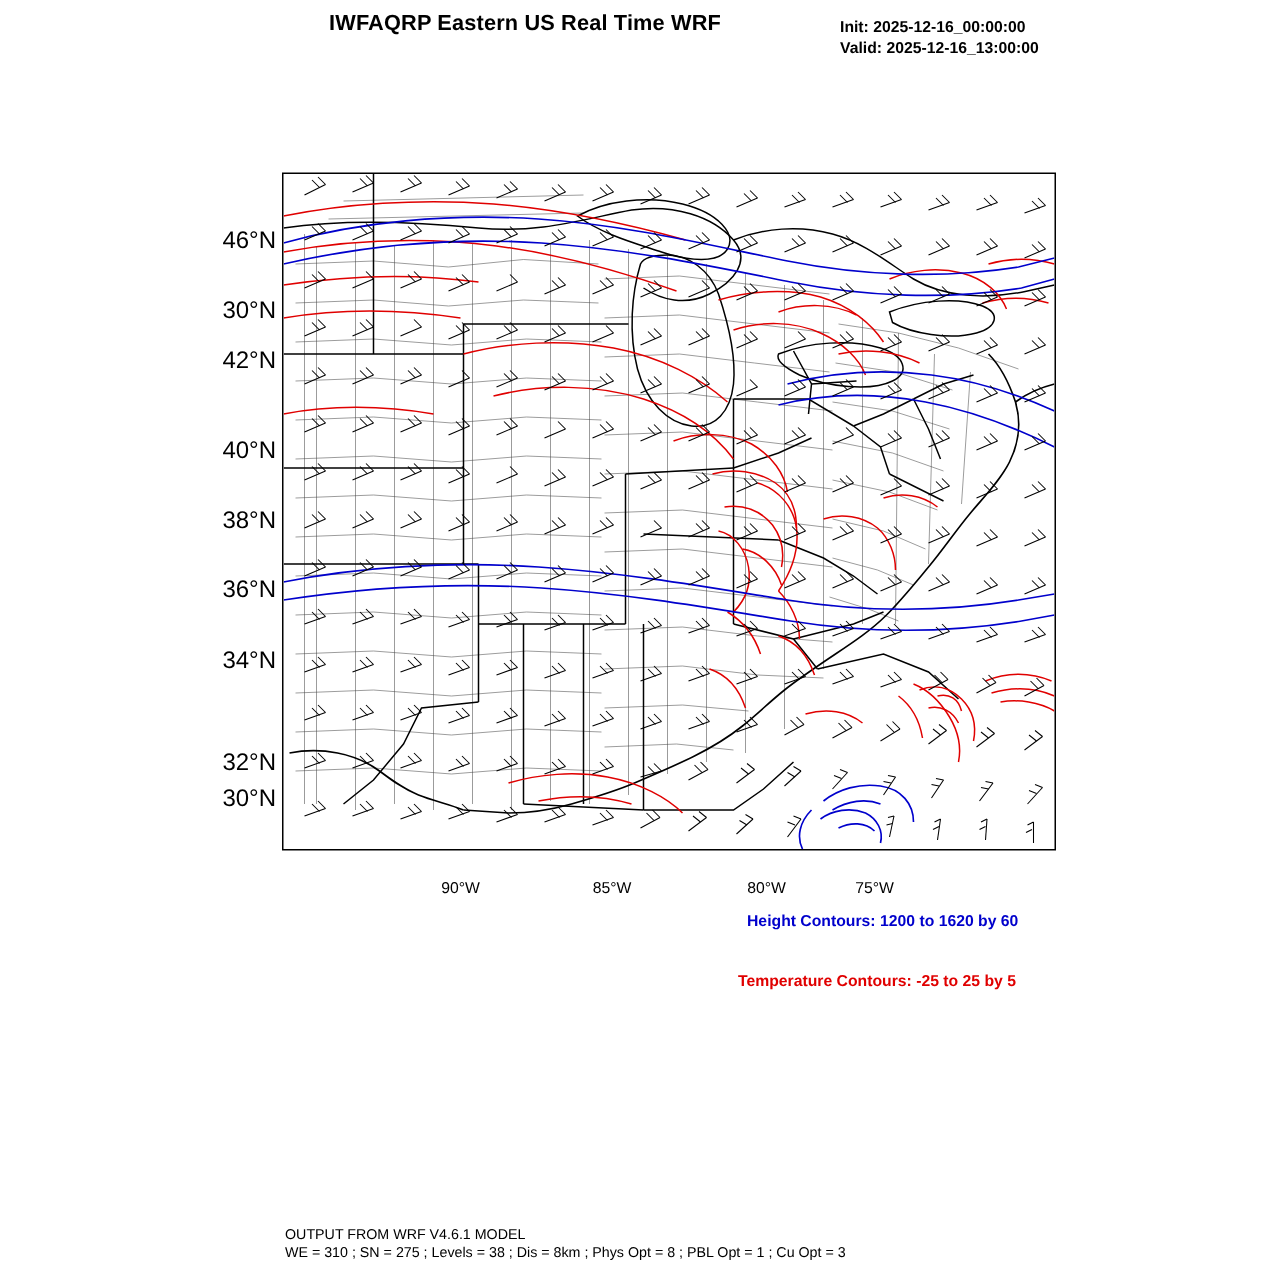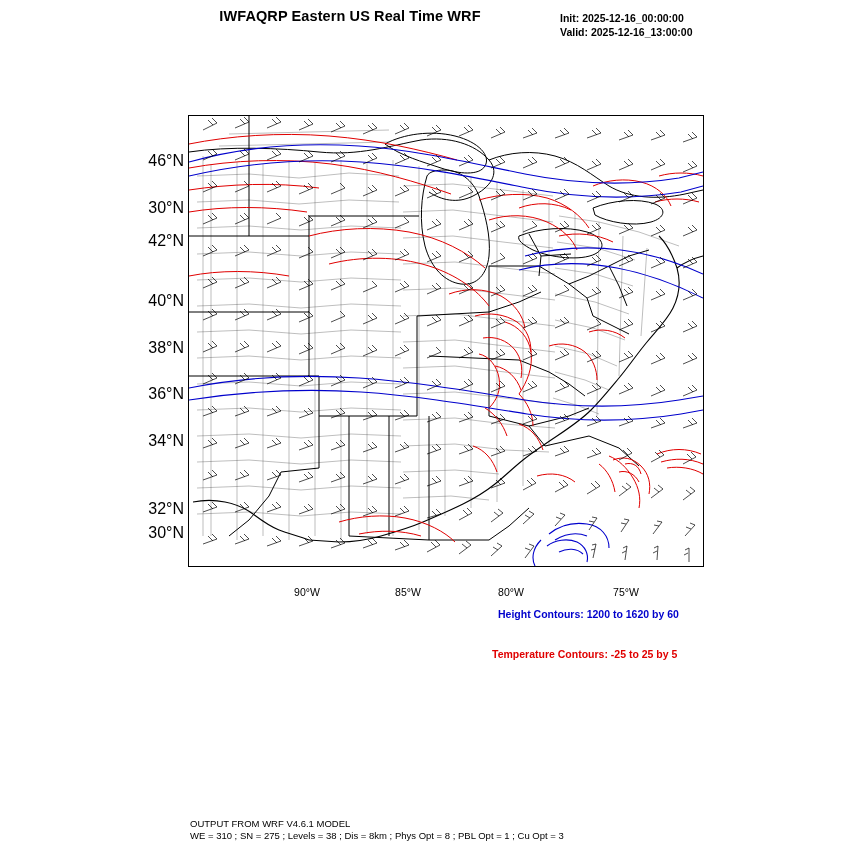--- a/index.html
+++ b/index.html
@@ -117,21 +117,21 @@
   <div class="ylab" style="left:124px; top:339px;">38°N</div>
   <div class="ylab" style="left:124px; top:385px;">36°N</div>
   <div class="ylab" style="left:124px; top:432px;">34°N</div>
   <div class="ylab" style="left:124px; top:477px;margin-top:23px;">32°N</div>
   <div class="ylab" style="left:124px; top:524px;">30°N</div>
 
   <div class="xlab" style="left:176px; top:552px;">95°W</div>
   <div class="xlab" style="left:277px; top:586px;">90°W</div>
   <div class="xlab" style="left:378px; top:586px;">85°W</div>
   <div class="xlab" style="left:481px; top:586px;">80°W</div>
-  <div class="xlab" style="left:596px; top:586px;">75°W</div>
+  <div class="xlab" style="left:553px; top:586px;">75°W</div>
 
   <div class="contour-note note-height">Height Contours: 1200 to 1620 by 60</div>
   <div class="contour-note note-temp">Temperature Contours: -25 to 25 by 5</div>
 
   <div class="footer">
     <div>OUTPUT FROM WRF V4.6.1 MODEL</div>
     <div>WE = 310 ; SN = 275 ; Levels = 38 ; Dis = 8km ; Phys Opt = 8 ; PBL Opt = 1 ; Cu Opt = 3</div>
   </div>
 
   <div class="mapwrap">

